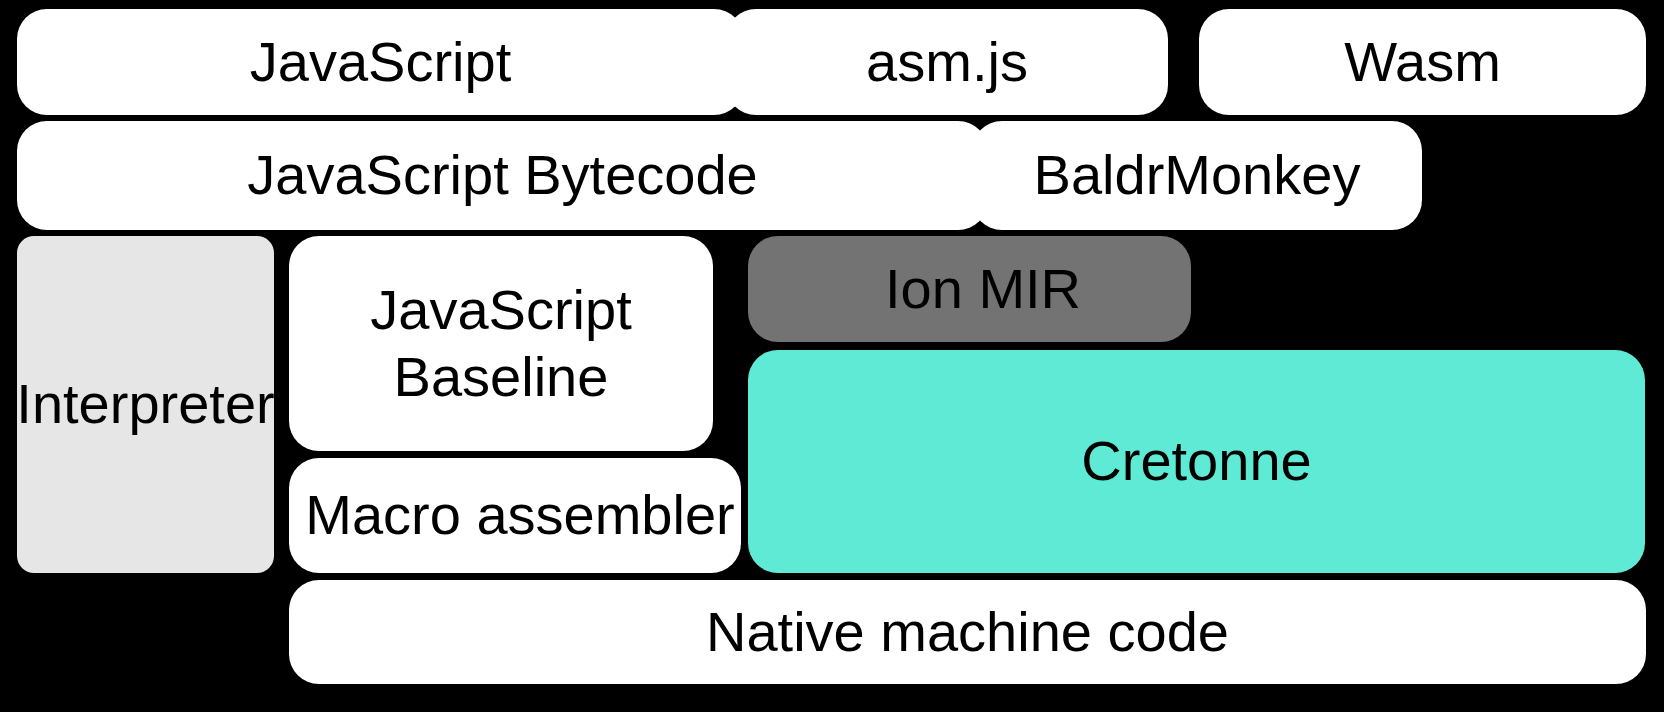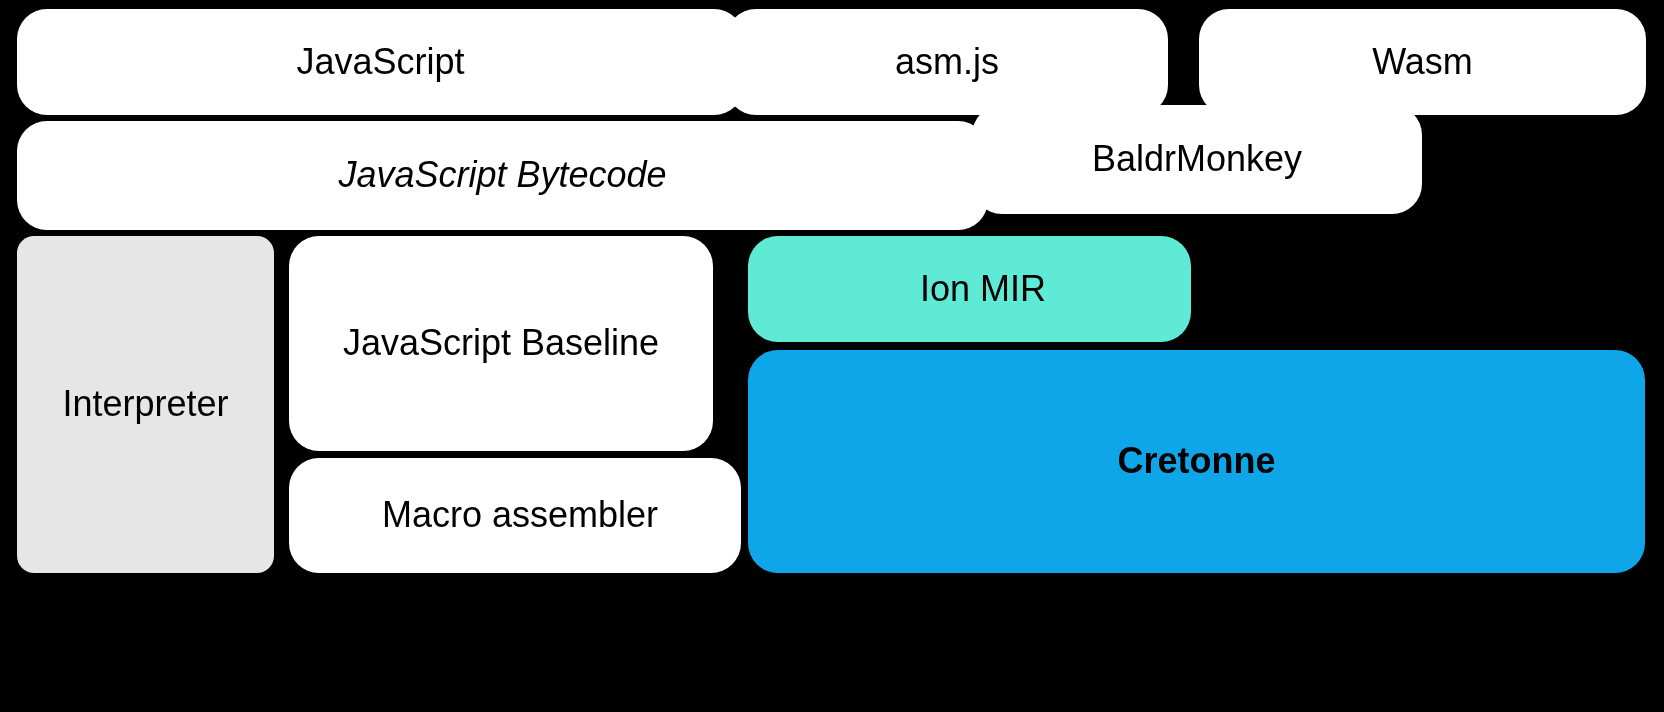--- a/index.html
+++ b/index.html
@@ -20,32 +20,32 @@
     background: #000000;
   }
   .box {
     position: absolute;
     border-radius: 30px;
     display: flex;
     align-items: center;
     justify-content: center;
     text-align: center;
     color: #000000;
-    font-size: 36px;
+    font-size: 56px;
     line-height: 1.18;
     background: #ffffff;
     box-sizing: border-box;
   }
   
   .box-javascript          { left: 17px;   top: 9px;   width: 727px;  height: 106px; }
   .box-asmjs               { left: 726px;  top: 9px;   width: 442px;  height: 106px; }
   .box-wasm                { left: 1199px; top: 9px;   width: 447px;  height: 106px; }
   
-  .box-js-bytecode         { left: 17px;   top: 121px; width: 971px;  height: 109px; font-style: italic; }
-  .box-baldrmonkey         { left: 972px;  top: 105px; width: 450px;  height: 109px; }
+  .box-js-bytecode         { left: 17px;   top: 121px; width: 971px;  height: 109px; }
+  .box-baldrmonkey         { left: 972px;  top: 121px; width: 450px;  height: 109px; }
   
   .box-interpreter         { left: 17px;   top: 236px; width: 257px;  height: 337px; border-radius: 17px; }
   .box-js-baseline         { left: 289px;  top: 236px; width: 424px;  height: 215px; }
   .box-ion-mir             { left: 748px;  top: 236px; width: 443px;  height: 106px; }
   .box-cretonne            { left: 748px;  top: 350px; width: 897px;  height: 223px; }
   .box-macro-assembler     { left: 289px;  top: 458px; width: 452px;  height: 115px; }
   
   .box-native-machine-code { left: 289px;  top: 580px; width: 1357px; height: 104px; }
 
   .box-js-baseline .box-label {
@@ -78,26 +78,29 @@
   </div>
 
   <div class="box box-interpreter" style="background-color: rgb(230, 230, 230);">
     <span class="box-label">Interpreter</span>
   </div>
 
   <div class="box box-js-baseline" style="background-color: rgb(255, 255, 255);">
     <span class="box-label">JavaScript Baseline</span>
   </div>
 
-  <div class="box box-ion-mir" style="background-color: #5eead4; padding-left: 27px;">
+  <div class="box box-ion-mir" style="background-color: #737373; padding-left: 27px;">
     <span class="box-label">Ion MIR</span>
   </div>
 
-  <div class="box box-cretonne" style="background-color: #0ea5e9; font-weight: bold;">
+  <div class="box box-cretonne" style="background-color: #5eead4;">
     <span class="box-label">Cretonne</span>
   </div>
 
   <div class="box box-macro-assembler" style="background-color: rgb(255, 255, 255); padding-left: 10px;">
     <span class="box-label">Macro assembler</span>
   </div>
 
+  <div class="box box-native-machine-code" style="background-color: rgb(255, 255, 255);">
+    <span class="box-label">Native machine code</span>
+  </div>
 
 </div>
 
 </body></html>

